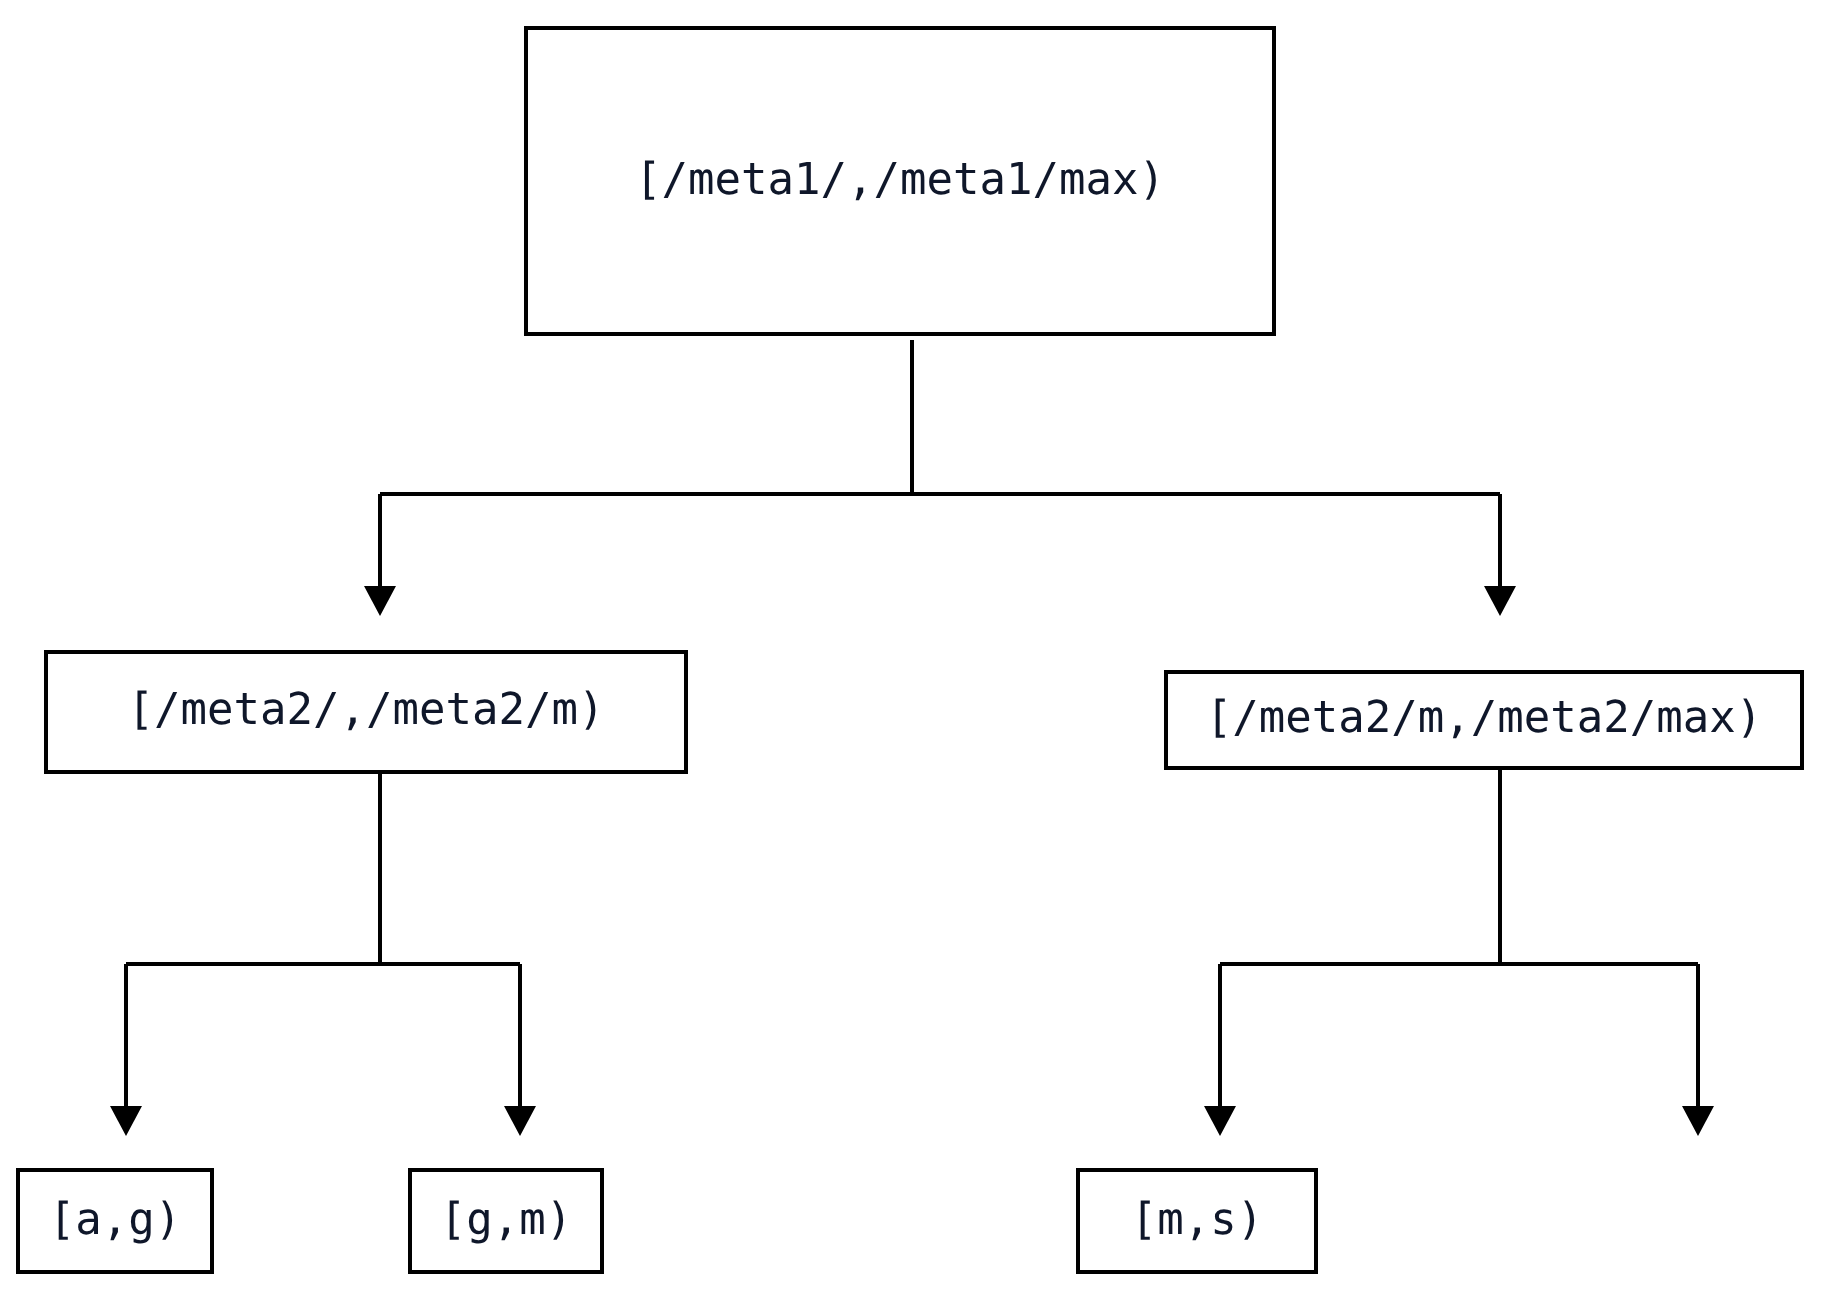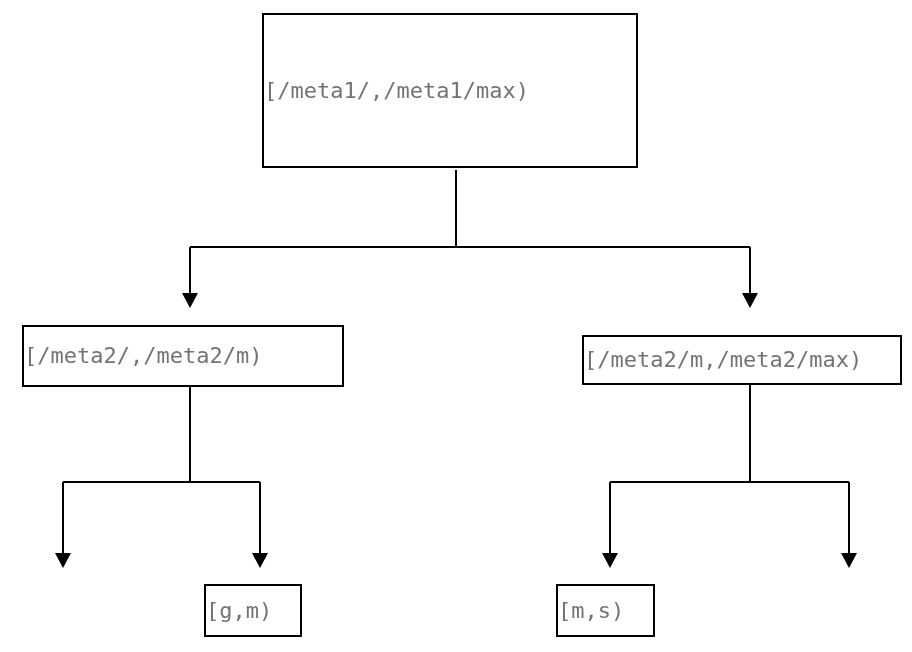--- a/index.html
+++ b/index.html
@@ -32,32 +32,32 @@
     fill: #000000;
     stroke: none;
   }
   .node {
     position: absolute;
     box-sizing: border-box;
     border: 2px solid #000000;
     background: #ffffff;
     display: flex;
     align-items: center;
-    justify-content: flex-start;
+    justify-content: center;
     font-size: 22px;
     line-height: 1;
-    color: #737373;
+    color: #0f172a;
     white-space: nowrap;
   }
   .n-root       { left: 262px; top: 13px;  width: 376px; height: 155px; }
   .n-meta2-left { left: 22px;  top: 325px; width: 322px; height: 62px; }
   .n-meta2-right{ left: 582px; top: 335px; width: 320px; height: 50px; }
   .n-leaf-ag    { left: 8px;   top: 584px; width: 99px;  height: 53px; }
   .n-leaf-gm    { left: 204px; top: 584px; width: 98px;  height: 53px; }
-  .n-leaf-ms    { left: 556px; top: 584px; width: 99px;  height: 53px; }
+  .n-leaf-ms    { left: 538px; top: 584px; width: 121px;  height: 53px; }
   .n-leaf-smax  { left: 777px; top: 584px; width: 125px; height: 53px; }
 </style>
 </head>
 <body>
 
 <div class="canvas">
 
   <svg class="edges-layer" viewBox="0 0 912 652" xmlns="http://www.w3.org/2000/svg">
 
     <path d="M456 170 V247"></path>
@@ -87,20 +87,23 @@
   </div>
 
   <div class="node n-meta2-left">
     <span>[/meta2/,/meta2/m)</span>
   </div>
 
   <div class="node n-meta2-right">
     <span>[/meta2/m,/meta2/max)</span>
   </div>
 
+  <div class="node n-leaf-ag">
+    <span>[a,g)</span>
+  </div>
 
   <div class="node n-leaf-gm">
     <span>[g,m)</span>
   </div>
 
   <div class="node n-leaf-ms">
     <span>[m,s)</span>
   </div>
 
 

